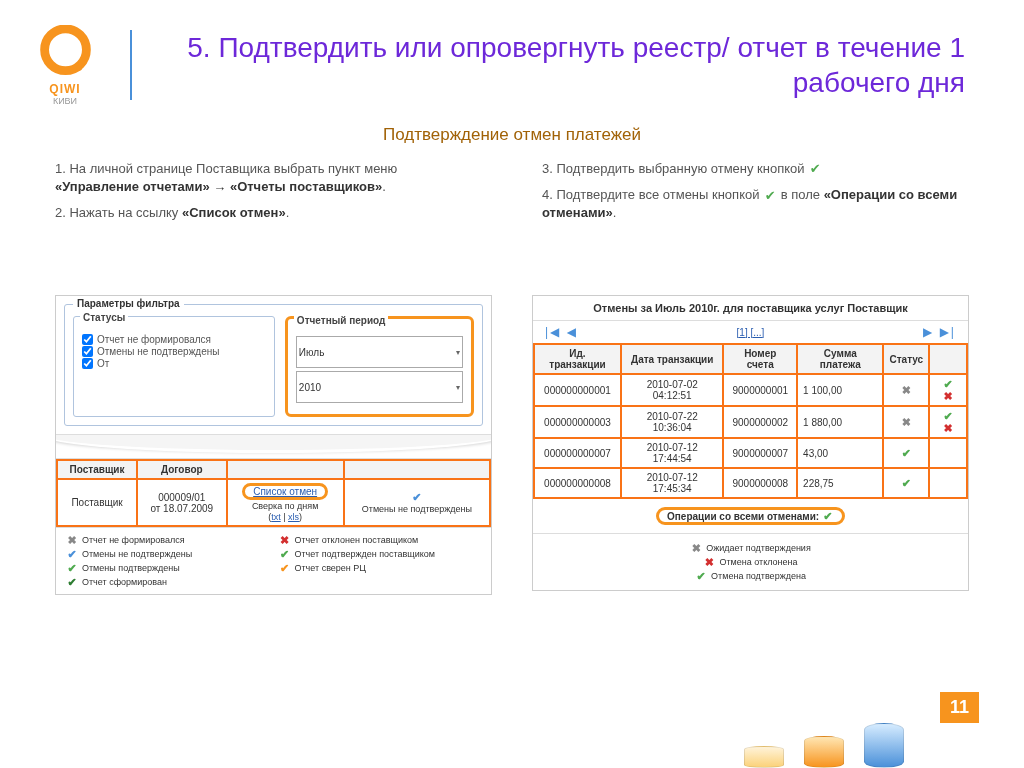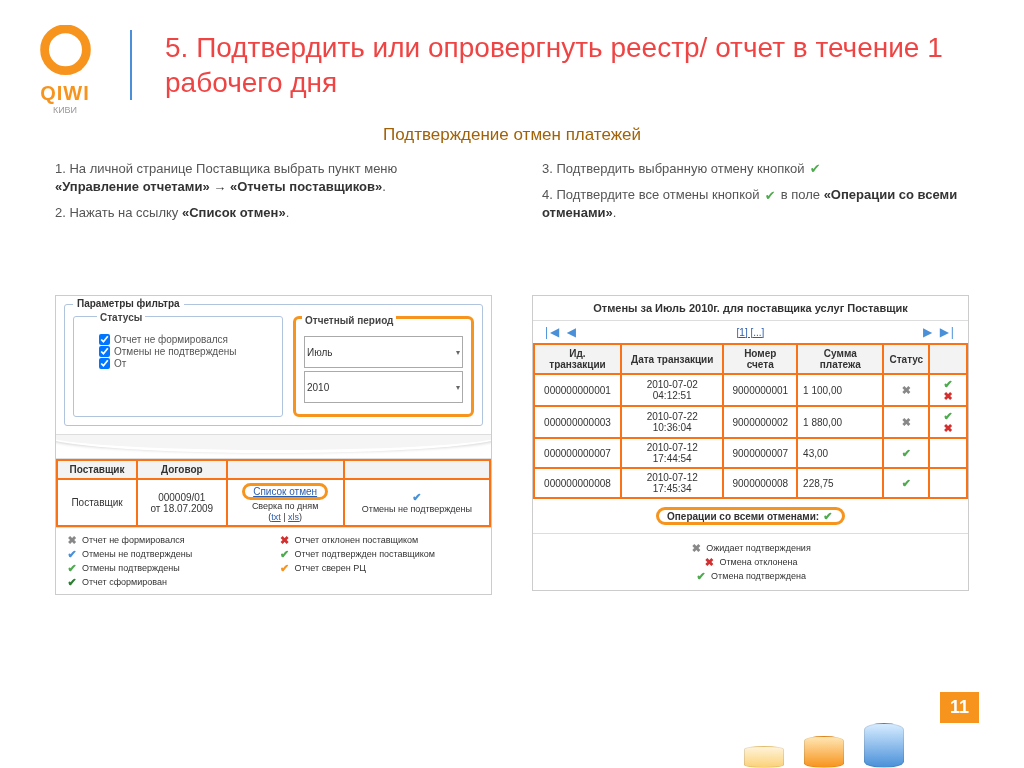--- a/index.html
+++ b/index.html
@@ -1,33 +1,33 @@
 <!DOCTYPE html>
 <html><head>
 <meta charset="utf-8">
 <style>
   * { box-sizing: border-box; margin: 0; padding: 0; }
   body { width: 1024px; height: 768px; font-family: Arial, sans-serif; background: #fff; position: relative; overflow: hidden; }
   .logo-area { position: absolute; top: 25px; left: 30px; width: 70px; text-align: center; }
   .logo-circle { width: 55px; height: 55px; margin: 0 auto; }
-  .logo-text { color: #f7941e; font-weight: bold; font-size: 20px; letter-spacing: 1px; margin-top: 2px; }
+  .logo-text { color: #f7941e; font-weight: bold; font-size: 12px; letter-spacing: 1px; margin-top: 2px; }
   .logo-sub { color: #999; font-size: 9px; }
   .title-divider { position: absolute; top: 30px; left: 130px; width: 2px; height: 70px; background: #4a90d9; }
-  .main-title { position: absolute; top: 30px; left: 165px; font-size: 28px; color: #ef4444; font-weight: normal; line-height: 1.25; max-width: 800px; }
+  .main-title { position: absolute; top: 30px; left: 165px; font-size: 28px; color: #6d28d9; font-weight: normal; line-height: 1.25; max-width: 800px; text-align: right; }
   .subtitle { position: absolute; top: 125px; left: 0; width: 1024px; text-align: center; color: #a16207; font-size: 17px; }
   .instructions { position: absolute; top: 160px; left: 55px; right: 55px; display: flex; gap: 60px; font-size: 13px; color: #555; }
   .col { flex: 1; }
   .step { margin-bottom: 8px; line-height: 1.4; }
   .step b { color: #333; }
   .panels { position: absolute; top: 295px; left: 55px; right: 55px; display: flex; gap: 40px; align-items: flex-start; }
   .panel { flex: 1; border: 1px solid #ccc; background: #fff; font-size: 10px; color: #333; }
   .fieldset { border: 1px solid #b0c4de; margin: 8px; border-radius: 3px; }
   .legend { font-size: 10px; font-weight: bold; color: #333; background: #fff; padding: 0 4px; position: relative; top: -7px; left: 8px; display: inline-block; }
   .filter-row { display: flex; gap: 10px; padding: 0 8px 8px 8px; }
-  .status-box { flex: 1.1; border: 1px solid #b0c4de; border-radius: 3px; padding: 5px 8px 8px 25px; }
+  .status-box { flex: 1.1; border: 1px solid #b0c4de; border-radius: 3px; padding: 5px 8px 8px 8px; }
   .status-box .leg, .period-box .leg { font-size: 10px; font-weight: bold; position: relative; top: -10px; left: -2px; background: #fff; display: inline-block; padding: 0 3px; color: #444; }
   .chk { display: flex; align-items: center; gap: 4px; margin: 1px 0; font-size: 10px; color: #555; }
   .chk input { width: 11px; height: 11px; }
   .period-box { flex: 1; border: 3px solid #f7941e; border-radius: 6px; padding: 6px 8px 8px 8px; }
   .sel { width: 100%; font-size: 10px; border: 1px solid #aaa; padding: 0 2px; height: 32px; background: #fff; margin-bottom: 3px; display: flex; justify-content: space-between; align-items: center; }
   .sel::after { content: "▾"; font-size: 8px; color: #666; }
   .wave { height: 25px; background: #fff; border-top: 1px solid #ddd; border-bottom: 1px solid #ddd; position: relative; overflow: hidden; }
   .wave::before { content: ""; position: absolute; top: -15px; left: -10px; right: -10px; height: 30px; border-radius: 50%; box-shadow: 0 0 0 3px #fff, 0 3px 3px rgba(0,0,0,0.15); background: #f5f5f5; }
   .tbl { width: 100%; border-collapse: collapse; font-size: 10px; }
   .tbl th, .tbl td { border: 2px solid #f97316; padding: 3px 5px; text-align: center; }

